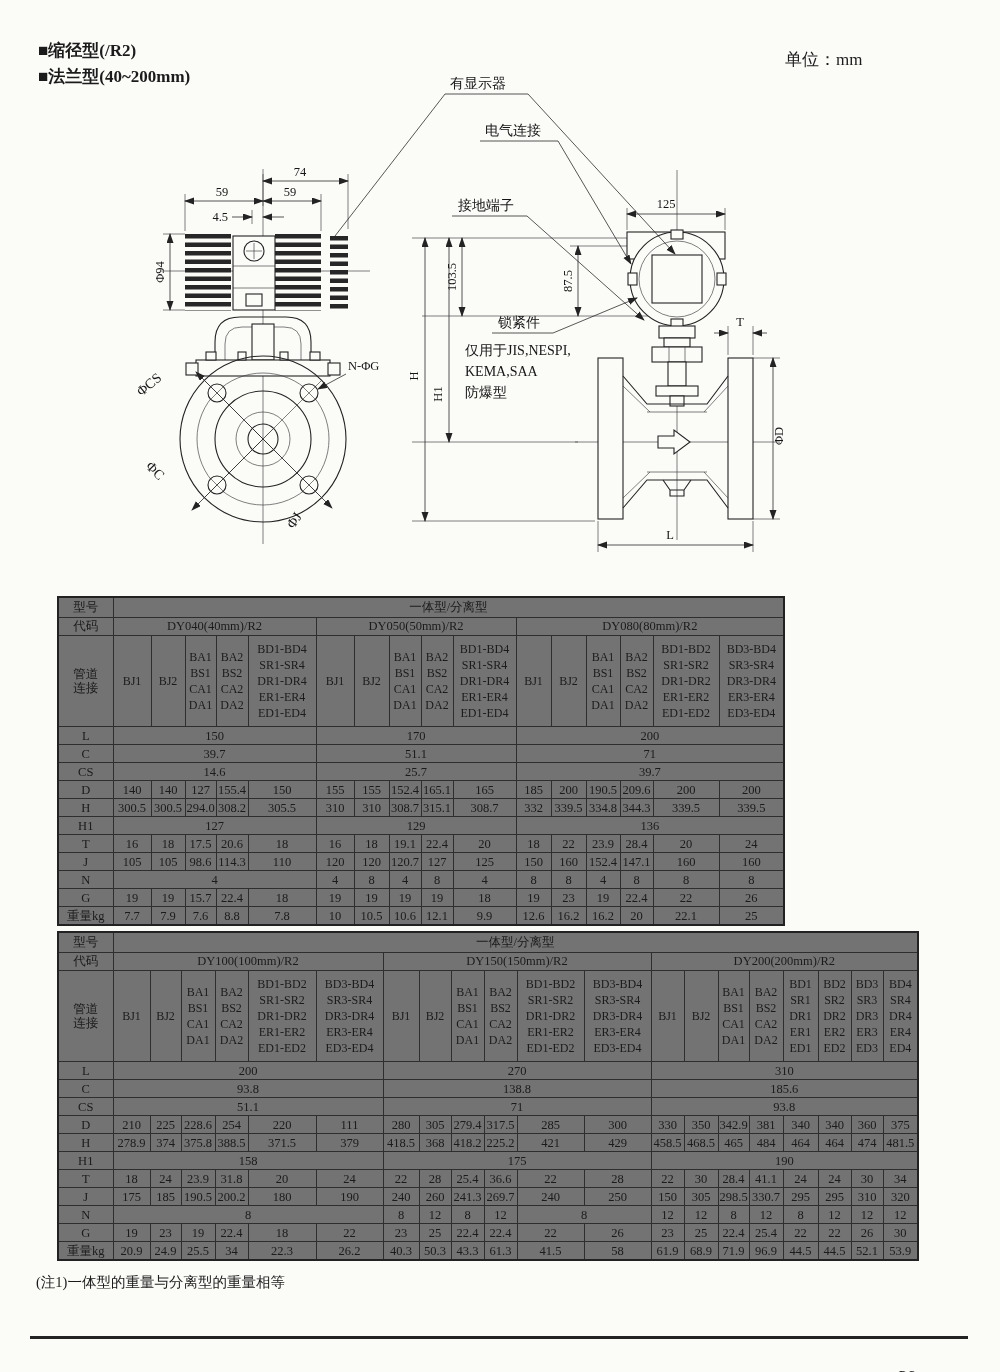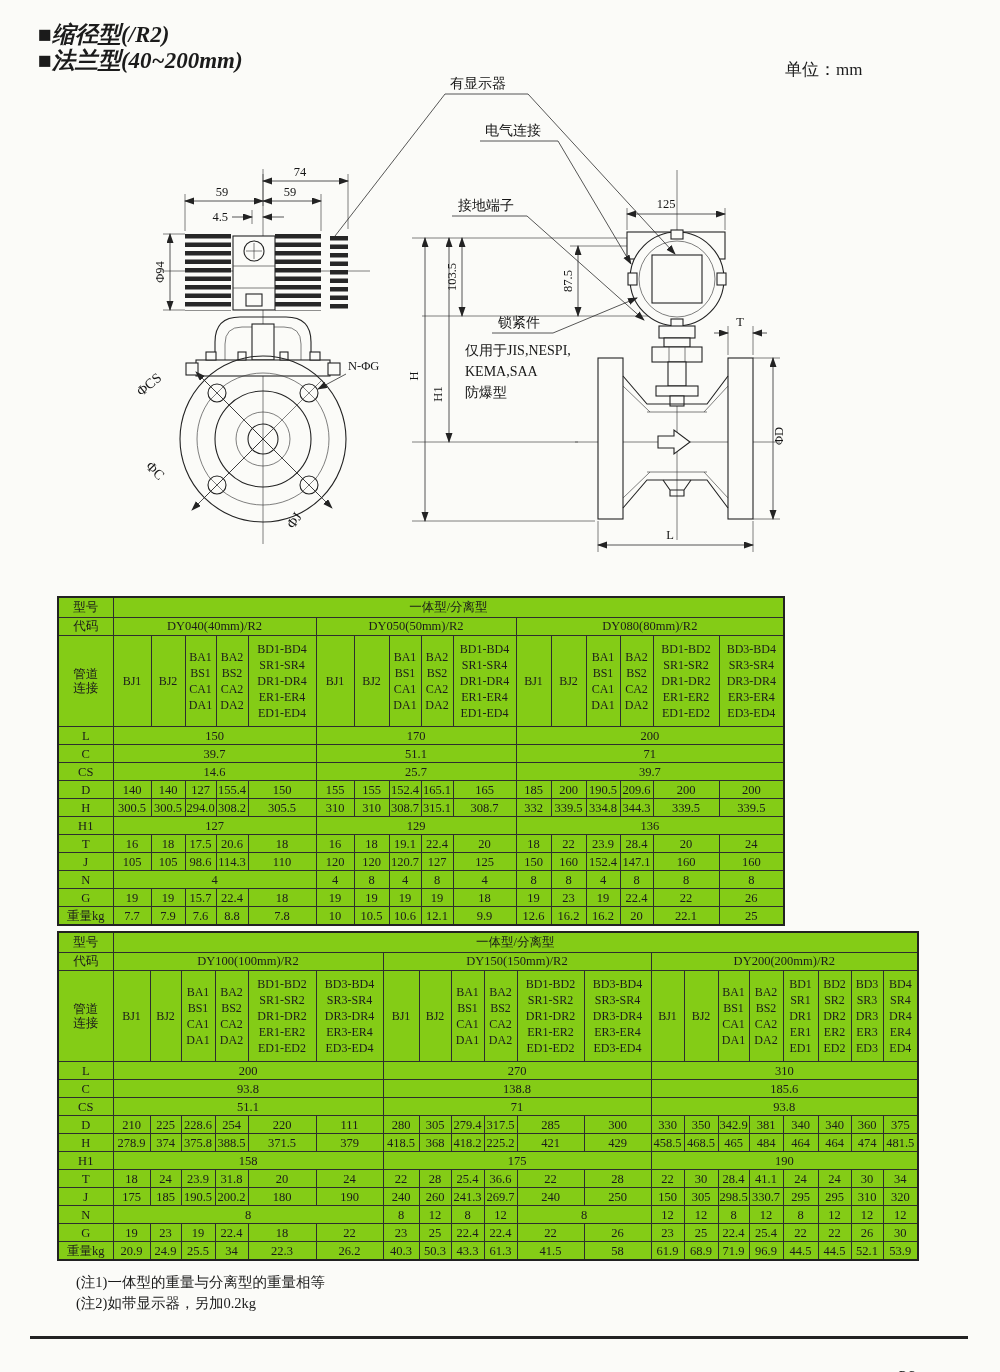--- a/index.html
+++ b/index.html
@@ -1,37 +1,37 @@
 <!DOCTYPE html>
 <html><head>
 <meta charset="utf-8">
 <style>
   html,body{margin:0;padding:0;background:#e8e8e6;}
   .page{position:relative;width:1000px;height:1372px;margin:0 auto;background:#fbfbf8;
         font-family:"Liberation Serif","DejaVu Serif",serif;color:#1b1b1b;overflow:hidden;}
-  .titles{position:absolute;left:38px;top:22px;font-size:23px;font-weight:700;line-height:26px;font-style:italic;}
-  .unit{position:absolute;left:785px;top:58px;font-size:17px;font-family:Liberation Serif, serif;}
+  .titles{position:absolute;left:38px;top:38px;font-size:17px;font-weight:700;line-height:26px;}
+  .unit{position:absolute;left:785px;top:48px;font-size:17px;font-family:Liberation Serif, serif;}
   .svgwrap{position:absolute;left:30px;top:74px;width:940px;height:514px;}
   svg{display:block;}
   svg text{font-size:12.5px;fill:#151515;}
   svg .cal{font-size:14px;}
   svg .s{stroke:#232323;fill:none;stroke-width:1.1;}
   svg .thin{stroke:#3a3a3a;fill:none;stroke-width:0.65;}
   svg .dim{stroke:#2c2c2c;fill:none;stroke-width:0.8;}
   svg .wf{fill:#fbfbf8;stroke:#232323;stroke-width:1.1;}
   svg .fin{stroke:#272727;}
-  .spec{position:absolute;border:2px solid #222;border-collapse:collapse;table-layout:fixed;background:#84cc16;}
+  .spec{position:absolute;border:2px solid #222;border-collapse:collapse;table-layout:fixed;background:#737373;}
   .spec td,.spec th{border:1px solid #2e2e2e;text-align:center;vertical-align:middle;
         padding:0 1px;font-size:12.5px;font-weight:400;height:17px;line-height:1.15;
         white-space:nowrap;overflow:hidden;}
   .spec tr:first-child th,.spec tr:first-child td{height:19px;}
   .spec .conn{white-space:normal;font-size:12px;line-height:1.34;padding:5px 1px;height:auto;}
   .t1{left:57px;top:596px;width:726px;}
   .t2{left:57px;top:931px;width:860px;}
-  .notes{position:absolute;left:36px;top:1272px;font-size:14.5px;line-height:21px;margin-left:40px;}
+  .notes{position:absolute;left:36px;top:1272px;font-size:14.5px;line-height:21px;}
   .rule{position:absolute;left:30px;top:1336px;width:938px;height:3px;background:#232323;}
   .pageno{position:absolute;left:898px;top:1367px;font-size:19px;}
 </style>
 </head>
 <body>
 
 <div class="page">
 
   <div class="titles">
     <div>■缩径型(/R2)</div>
@@ -639,19 +639,18 @@
           <td>44.5</td>
           <td>44.5</td>
           <td>52.1</td>
           <td>53.9</td>
         </tr>
       </tbody>
     </table>
 
   <div class="notes">
     <div>(注1)一体型的重量与分离型的重量相等</div>
-    <div>(注2)如带显示器，另加0.2kg</div>
   </div>
 
   <div class="rule"></div>
   <div class="pageno">39</div>
 
 </div>
 
 </body></html>

